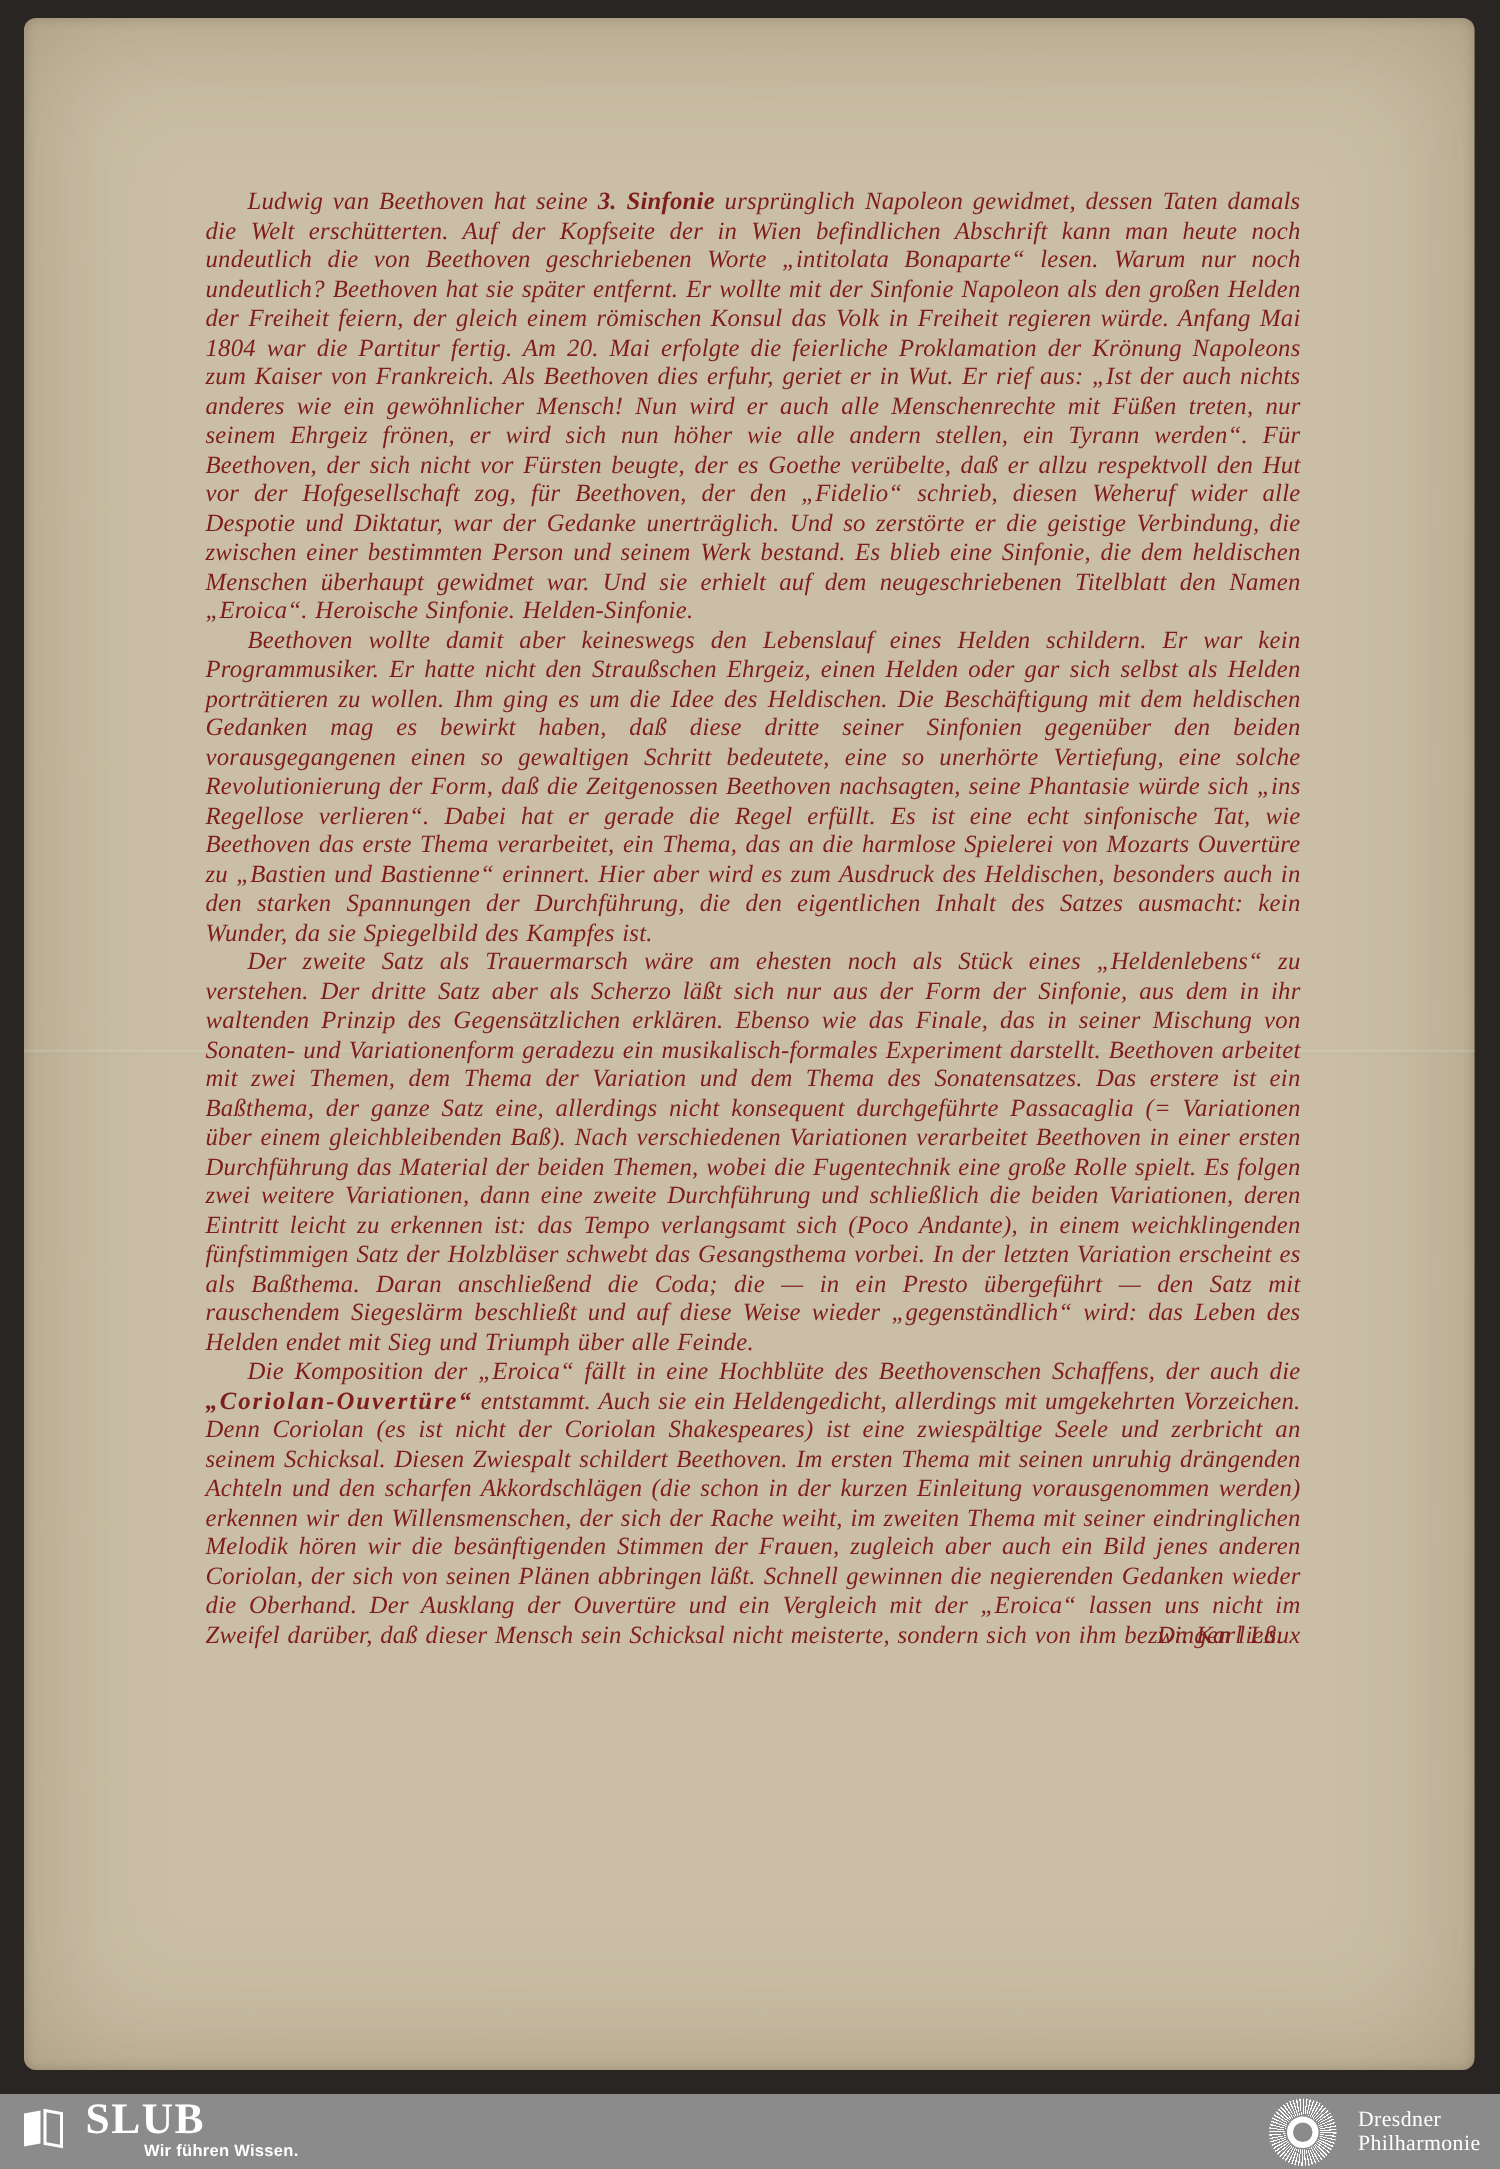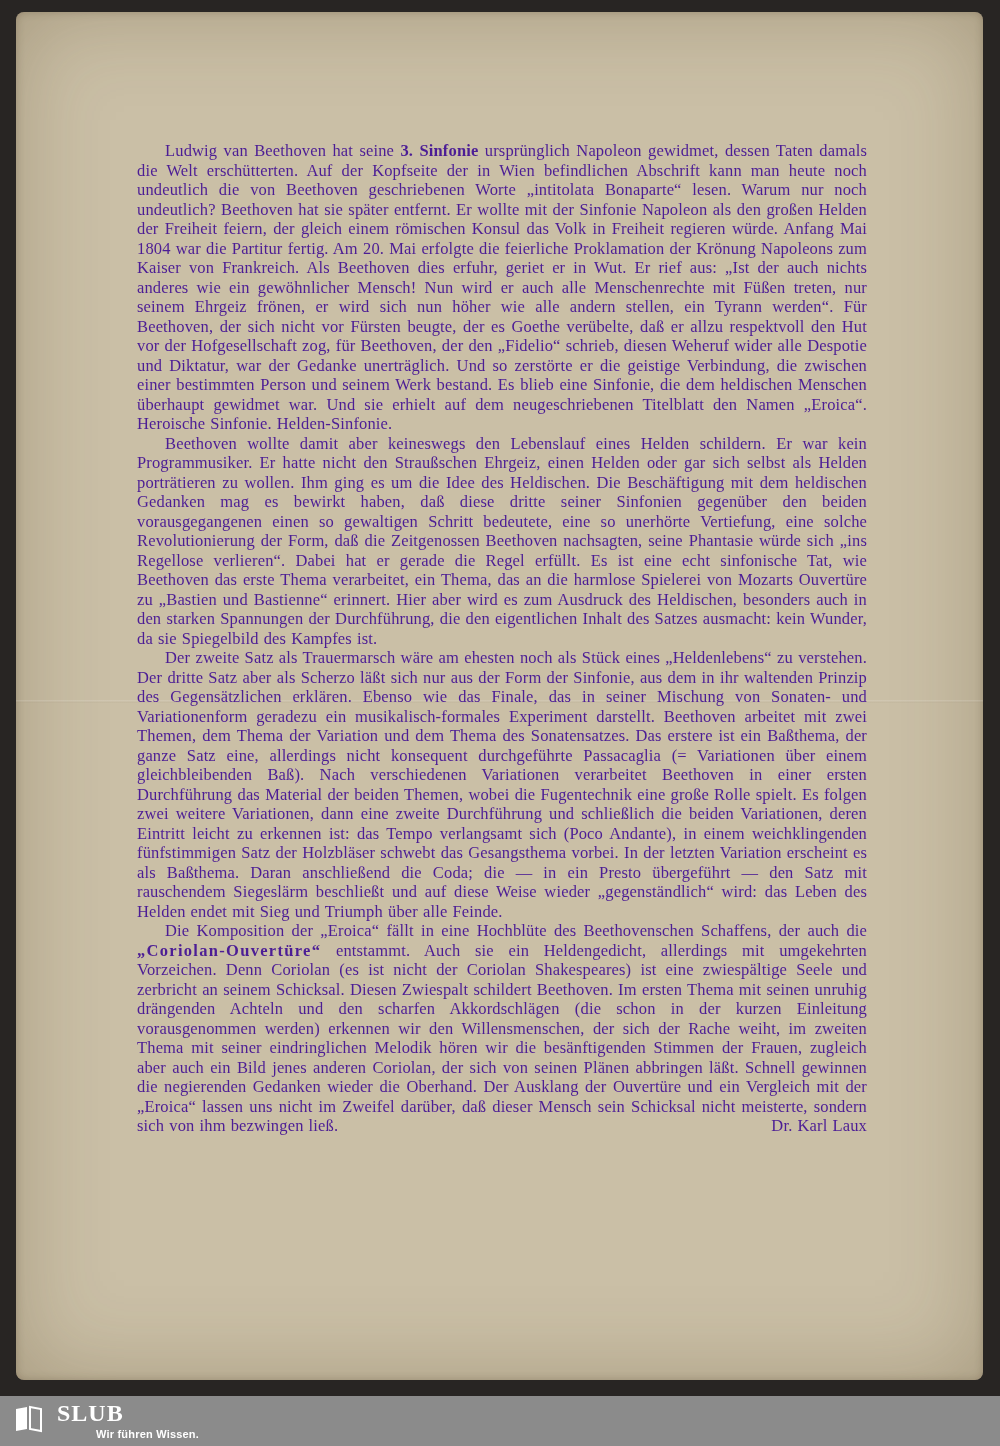--- a/index.html
+++ b/index.html
@@ -30,29 +30,30 @@
     position:absolute;
     left:0; top:688px;
     width:100%; height:3px;
     background:linear-gradient(to bottom, rgba(255,255,255,0.30), rgba(110,90,60,0.14));
     opacity:.55;
   }
 
   
   .textblock {
     position:absolute;
-    left:121px; top:129px;
+    left:121px; top:112px;
     width:730px;
     font-size:16.5px;
     line-height:19.5px;
     letter-spacing:0.15px;
     word-spacing:0.8px;
-    color:#4c1d95;
+    color:#7f1d1d;
     text-align:justify;
     hyphens:auto;
+    font-style:italic;
   }
   .textblock p { margin:0; text-indent:28px; }
   .textblock .bold { font-weight:bold; }
   .textblock .spaced { letter-spacing:1.3px; }
 
   .signature {
     text-align:right;
     margin-top:-19.5px;
     line-height:19.5px;
   }
@@ -68,21 +69,21 @@
     justify-content:space-between;
     box-sizing:border-box;
     padding:0 13px 0 15px;
     color:#ffffff;
   }
   .slub { display:flex; align-items:center; }
   .slub-text { margin-left:15px; }
   .slub-name {
     font-family:"Liberation Serif", serif;
     font-weight:bold;
-    font-size:24px;
+    font-size:29px;
     line-height:23px;
     letter-spacing:1px;
   }
   .slub-tagline {
     font-family:"Liberation Sans", sans-serif;
     font-weight:bold;
     font-size:11px;
     line-height:13px;
     margin-top:3px;
     letter-spacing:0.2px;
@@ -139,13 +140,20 @@
         <polygon points="1,4 12,2 12,24 1,26" fill="#ffffff"></polygon>
         <polygon points="15,2 26,4 26,26 15,24" fill="none" stroke="#ffffff" stroke-width="2"></polygon>
       </svg>
     </span>
     <div class="slub-text">
       <div class="slub-name">SLUB</div>
       <div class="slub-tagline">Wir führen Wissen.</div>
     </div>
   </div>
 
+  <div class="phil">
+    <div class="phil-icon"></div>
+    <div class="phil-text">
+      <div>Dresdner</div>
+      <div>Philharmonie</div>
+    </div>
+  </div>
 </div>
 
 </body></html>

